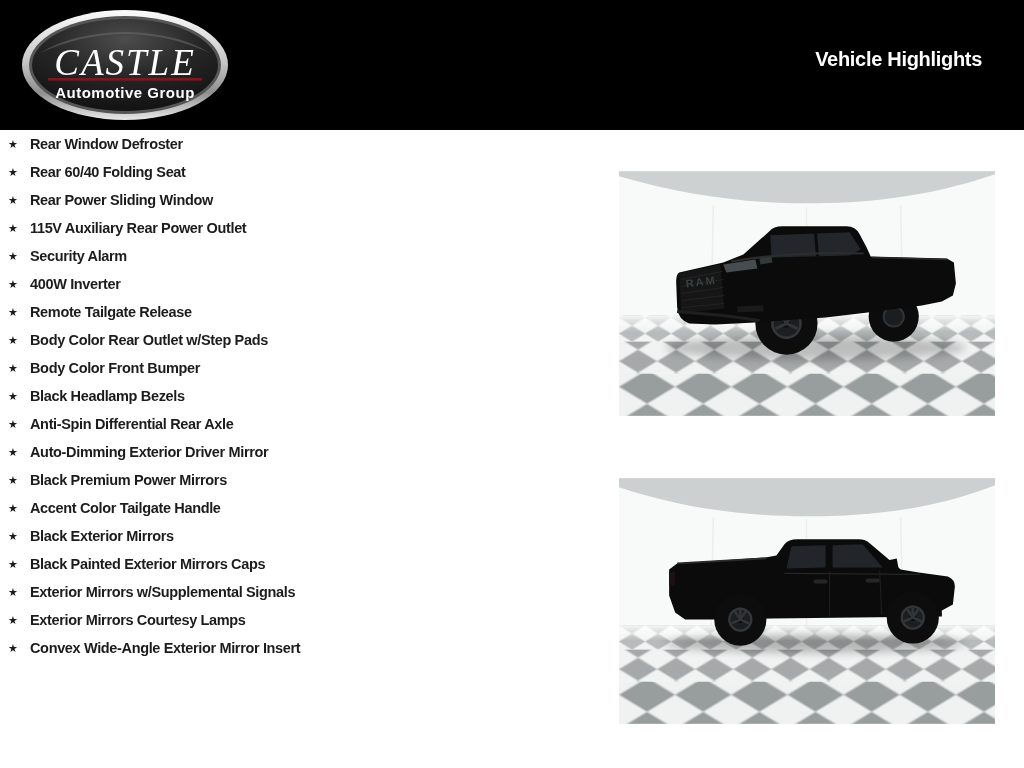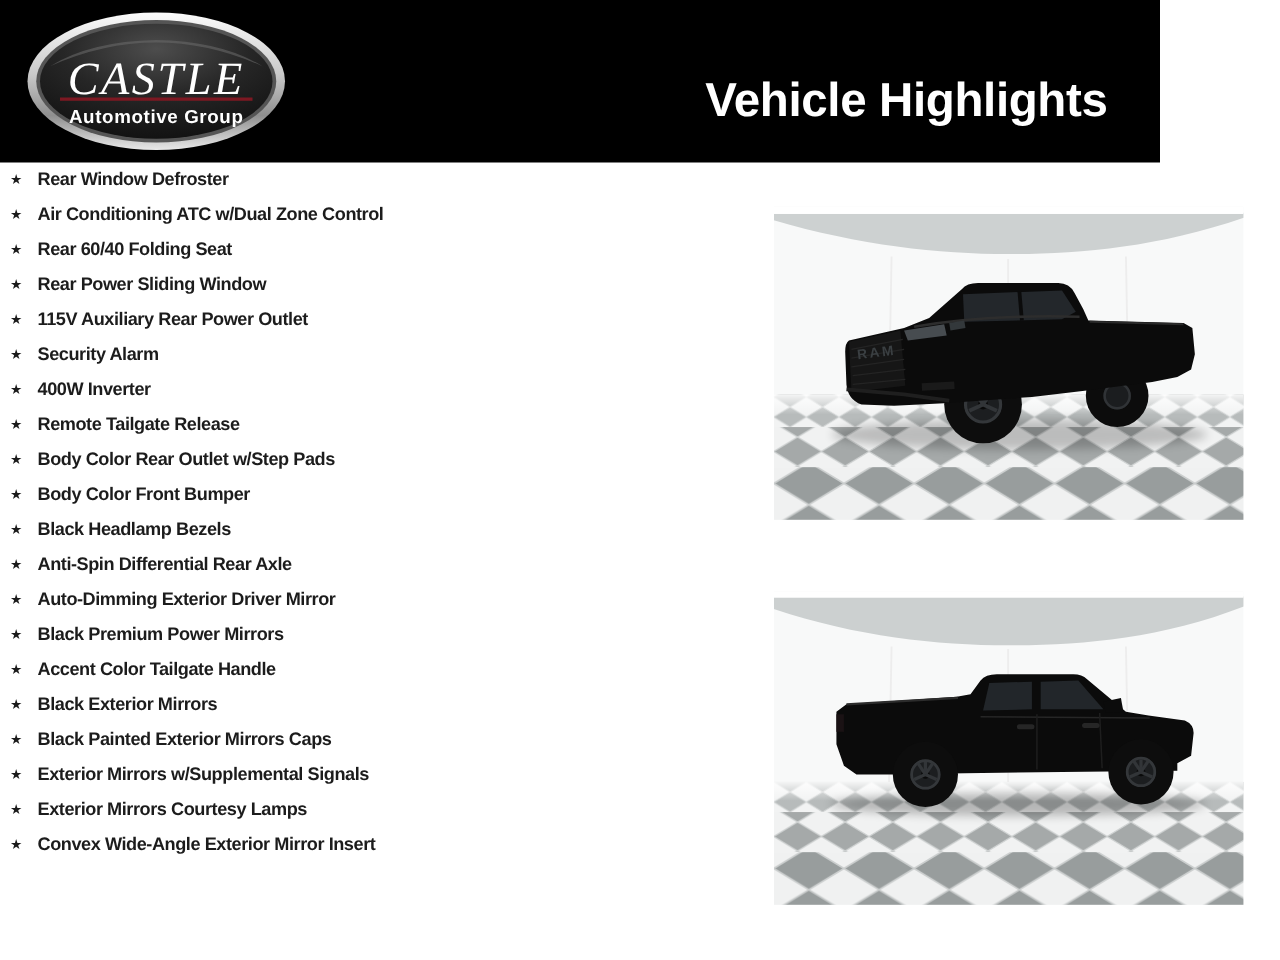--- a/index.html
+++ b/index.html
@@ -10,33 +10,33 @@
     width: 1024px;
     height: 768px;
     background: #ffffff;
     overflow: hidden;
   }
 
   
   .header {
     position: absolute;
     left: 0; top: 0;
-    width: 928px; height: 130px;
+    width: 1024px; height: 130px;
     background: #000000;
   }
   .logo {
     position: absolute;
     left: 18px; top: 7px;
     width: 214px; height: 116px;
   }
   .page-title {
     position: absolute;
-    right: 42px; top: 60px;
+    right: 42px; top: 48px;
     color: #ffffff;
-    font-size: 38px;
+    font-size: 20px;
     font-weight: 600;
     letter-spacing: -0.3px;
     white-space: nowrap;
   }
 
   
   .features {
     position: absolute;
     left: 0; top: 130px;
     width: 600px;
@@ -101,21 +101,20 @@
         <text x="107" y="68" text-anchor="middle" font-family="Liberation Serif, serif" font-style="italic" font-size="37" letter-spacing="2" fill="#ffffff">CASTLE</text>
         <rect x="30" y="71" width="154" height="2.6" fill="#7d1822"></rect>
         <text x="107" y="91" text-anchor="middle" font-family="Liberation Sans, sans-serif" font-weight="bold" font-size="15" letter-spacing="0.5" fill="#ffffff">Automotive Group</text>
       </svg>
     </div>
     <div class="page-title">Vehicle Highlights</div>
   </div>
 
   <ul class="features">
     <li><span class="star">★</span><span class="txt">Rear Window Defroster</span></li>
-    <li><span class="star">★</span><span class="txt">Air Conditioning ATC w/Dual Zone Control</span></li>
     <li><span class="star">★</span><span class="txt">Rear 60/40 Folding Seat</span></li>
     <li><span class="star">★</span><span class="txt">Rear Power Sliding Window</span></li>
     <li><span class="star">★</span><span class="txt">115V Auxiliary Rear Power Outlet</span></li>
     <li><span class="star">★</span><span class="txt">Security Alarm</span></li>
     <li><span class="star">★</span><span class="txt">400W Inverter</span></li>
     <li><span class="star">★</span><span class="txt">Remote Tailgate Release</span></li>
     <li><span class="star">★</span><span class="txt">Body Color Rear Outlet w/Step Pads</span></li>
     <li><span class="star">★</span><span class="txt">Body Color Front Bumper</span></li>
     <li><span class="star">★</span><span class="txt">Black Headlamp Bezels</span></li>
     <li><span class="star">★</span><span class="txt">Anti-Spin Differential Rear Axle</span></li>

